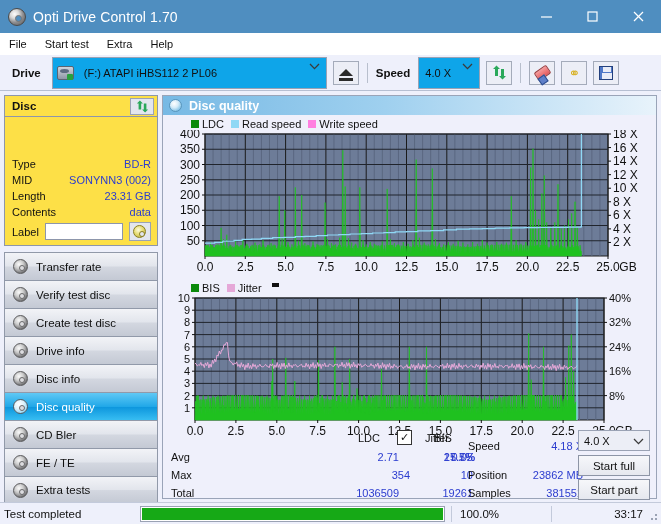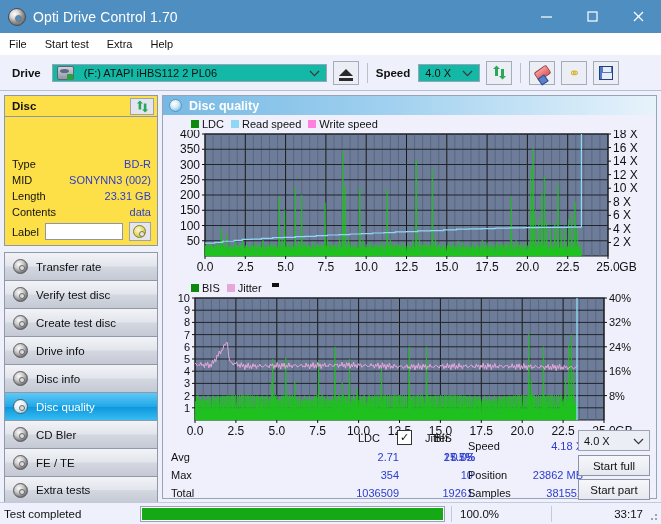--- a/index.html
+++ b/index.html
@@ -41,21 +41,21 @@
   .menuitem{ font-size:11px; color:#111; margin-right:18px; }
 
   
   .toolbar{
     position:absolute; left:0; top:55px; width:661px; height:36px;
     background:#eef0fb; border-bottom:1px solid #b6bfd2;
     display:flex; align-items:center;
   }
   .tb-label{ font-size:11.5px; font-weight:bold; color:#111; margin-left:12px; }
   .combo{
-    height:18px; background:#14b8a6; border:1px solid #9aa2b4;
+    height:32px; background:#0ea5e9; border:1px solid #9aa2b4;
     display:flex;align-items:center; position:relative; color:#111;
     font-size:11px;
   }
   .combo .cv{ padding-left:6px; white-space:nowrap; overflow:hidden; }
   .combo .chev{ position:absolute; right:6px; top:5px; }
   .drive-combo{ width:275px; margin-left:11px; }
   .drive-ico{
     width:17px;height:14px;margin-left:4px;margin-right:4px;flex:0 0 auto;
     background:linear-gradient(#cfd4dd,#8e97a6);
     border:1px solid #5b6472; border-radius:2px; position:relative;
@@ -610,21 +610,21 @@
 
     <div class="stats">
       <div class="st" style="left:176px;top:6px;width:60px;text-align:center">LDC</div>
       <div class="st" style="left:250px;top:6px;width:60px;text-align:center">BIS</div>
 
       <div class="st" style="left:8px;top:25px">Avg</div>
       <div class="st" style="left:8px;top:43px">Max</div>
       <div class="st" style="left:8px;top:61px">Total</div>
 
       <div class="stv" style="left:156px;top:25px;width:80px">2.71</div>
-      <div class="stv" style="left:156px;top:43px;width:80px">354</div>
+      <div class="stv" style="left:167px;top:43px;width:80px">354</div>
       <div class="stv" style="left:136px;top:61px;width:100px">1036509</div>
 
       <div class="stv" style="left:240px;top:25px;width:70px">0.05</div>
       <div class="stv" style="left:240px;top:43px;width:70px">10</div>
       <div class="stv" style="left:230px;top:61px;width:80px">19261</div>
 
       <div class="chk" style="left:234px;top:4px">✓</div>
       <div class="st" style="left:262px;top:6px">Jitter</div>
       <div class="stv" style="left:232px;top:25px;width:80px">17.7%</div>
       <div class="stv" style="left:232px;top:25px;width:80px">25.5%</div>

